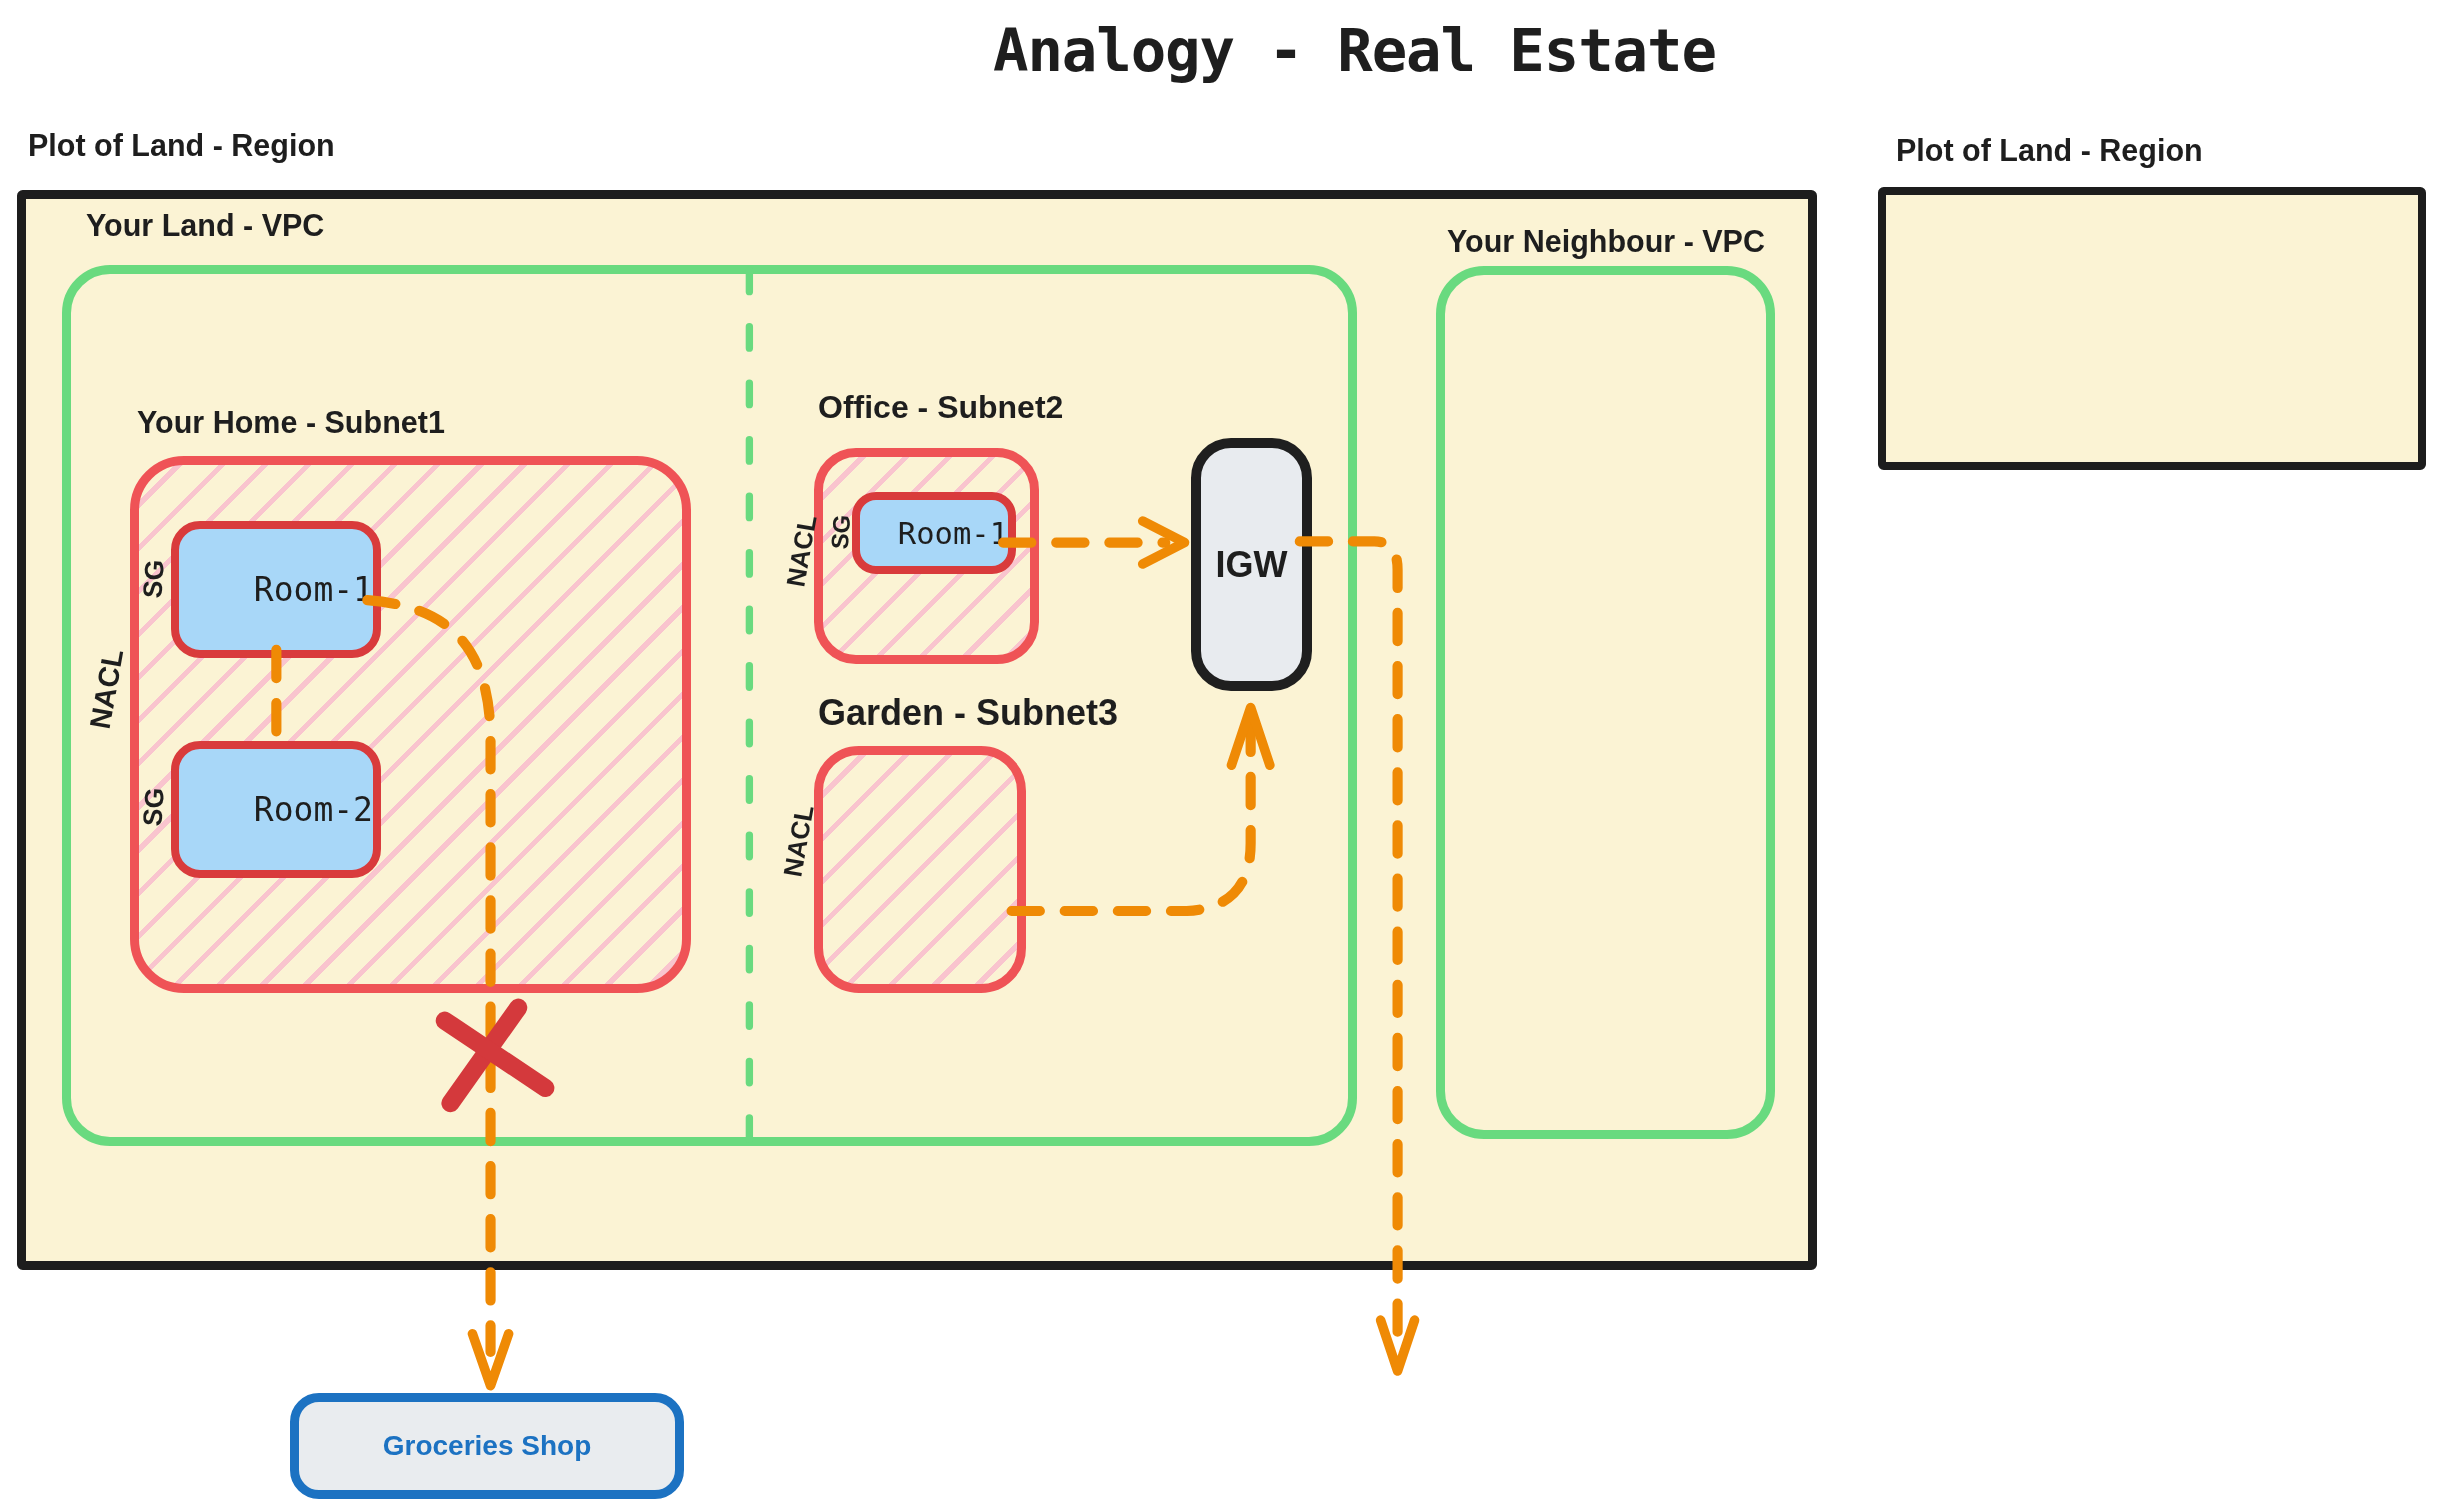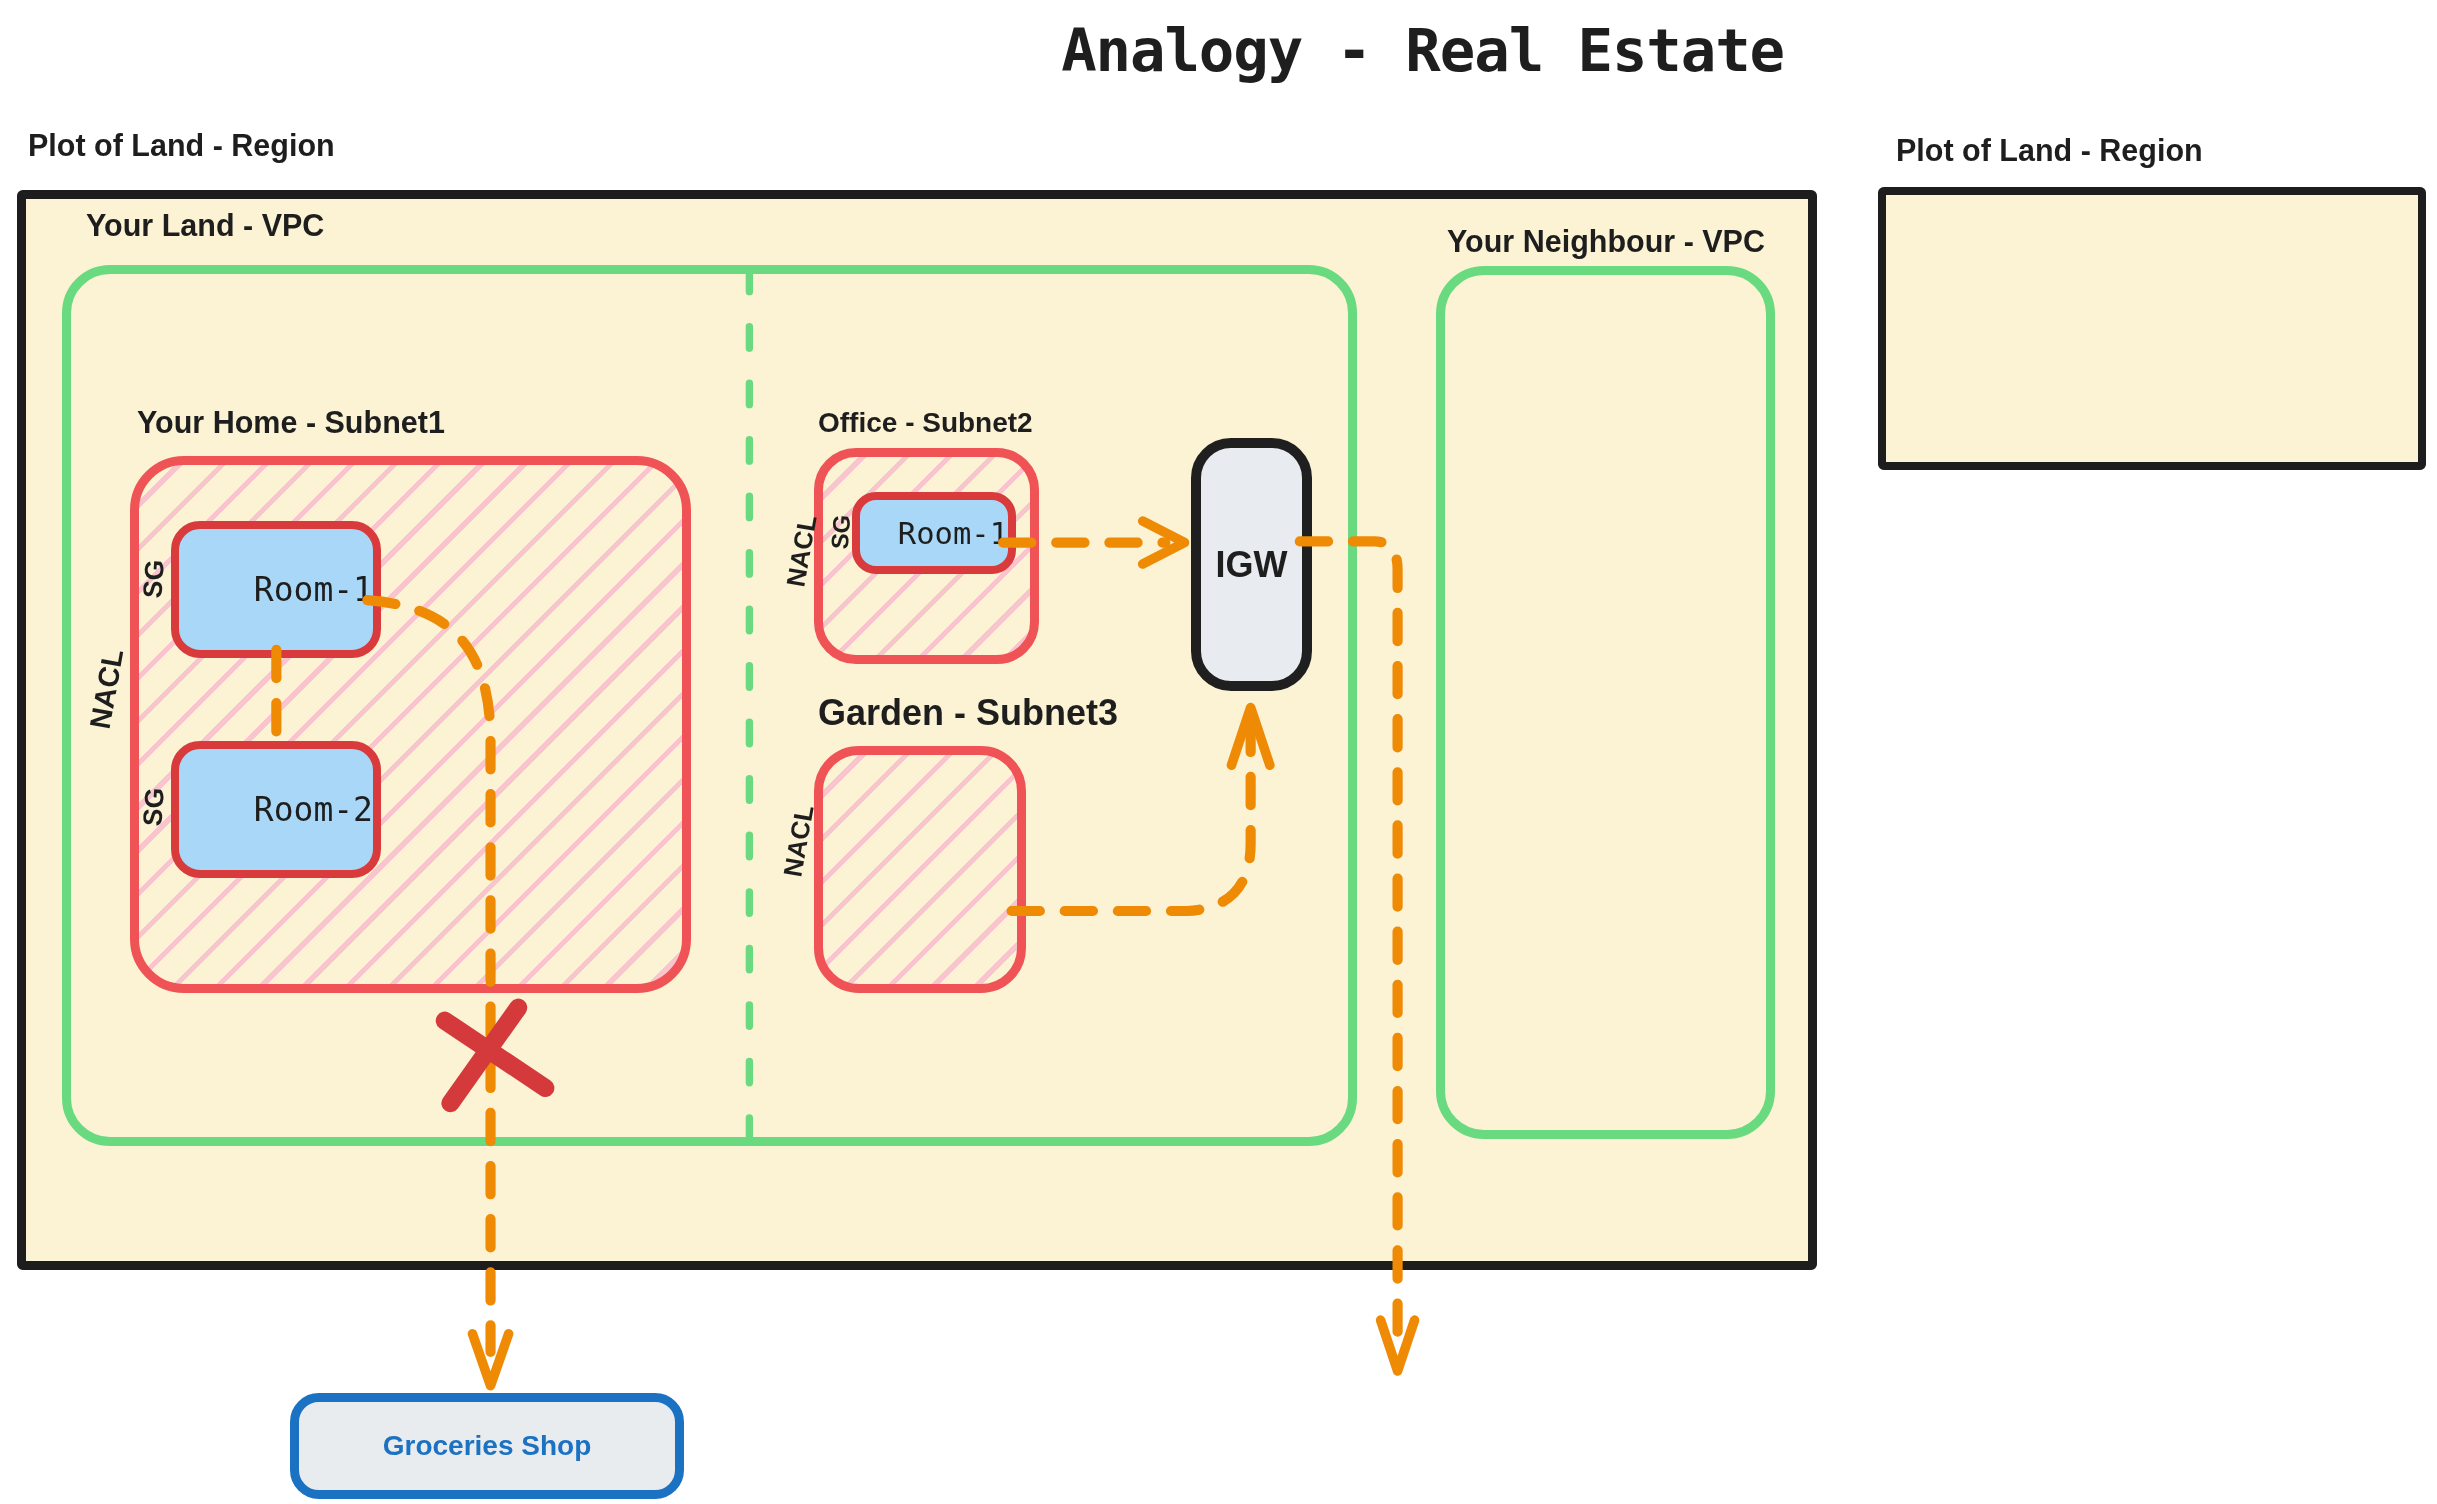--- a/index.html
+++ b/index.html
@@ -29,21 +29,21 @@
   .odash{stroke:#EF8A05;stroke-width:18;fill:none;stroke-linecap:round;stroke-dasharray:50 44;}
   .oarrow{stroke:#EF8A05;stroke-width:17;fill:none;stroke-linecap:round;stroke-linejoin:round;}
   .gdash{stroke:#69DA7F;stroke-width:13;fill:none;stroke-linecap:round;stroke-dasharray:38 62;}
   .xmark{stroke:#D4393C;stroke-width:32;stroke-linecap:round;}
 </style>
 </head>
 <body>
 
 <div id="canvas">
 
-  <div class="abs title" style="left:993px;top:16px;width:791px;text-align:right;">Analogy - Real Estate</div>
+  <div class="abs title" style="left:993px;top:16px;width:791px;text-align:left;">Analogy - Real Estate</div>
 
   <div class="abs hand lbl" style="left:28px;top:128px;">Plot of Land - Region</div>
   <div class="abs hand lbl" style="left:1896px;top:133px;">Plot of Land - Region</div>
 
   <div class="abs region" style="left:17px;top:190px;width:1782px;height:1062px;"></div>
 
   <div class="abs region" style="left:1878px;top:187px;width:532px;height:267px;border-width:8px;"></div>
 
   <div class="abs hand lbl" style="left:86px;top:208px;">Your Land - VPC</div>
   <div class="abs vpc" style="left:62px;top:265px;width:1277px;height:863px;"></div>
@@ -56,21 +56,21 @@
   <div class="abs hand rot" style="left:107px;top:689px;font-size:29px;">NACL</div>
   <div class="abs hand rot90" style="left:154px;top:579px;font-size:26.6px;">SG</div>
   <div class="abs hand rot90" style="left:154px;top:807px;font-size:26.6px;">SG</div>
   <div class="abs room mono" style="left:171px;top:521px;width:194px;height:121px;">
     <span>Room-1</span>
   </div>
   <div class="abs room mono" style="left:171px;top:741px;width:194px;height:121px;">
     <span>Room-2</span>
   </div>
 
-  <div class="abs hand lbl" style="left:818px;top:407px;font-size:28px;">Office - Subnet2</div>
+  <div class="abs hand lbl" style="left:818px;top:389px;font-size:32px;">Office - Subnet2</div>
   <div class="abs subnet" style="left:814px;top:448px;width:207px;height:198px;border-radius:42px;"></div>
   <div class="abs hand rot" style="left:802px;top:551px;font-size:26px;">NACL</div>
   <div class="abs hand rot90" style="left:841px;top:532px;font-size:24px;">SG</div>
   <div class="abs room mono" style="left:852px;top:492px;width:148px;height:66px;border-radius:24px;font-size:30.5px;">
     <span>Room-1</span>
   </div>
 
   <div class="abs hand lbl" style="left:818px;top:692px;font-size:36px;">Garden - Subnet3</div>
   <div class="abs subnet" style="left:814px;top:746px;width:194px;height:229px;border-radius:45px;"></div>
   <div class="abs hand rot" style="left:799px;top:841px;font-size:26px;">NACL</div>

